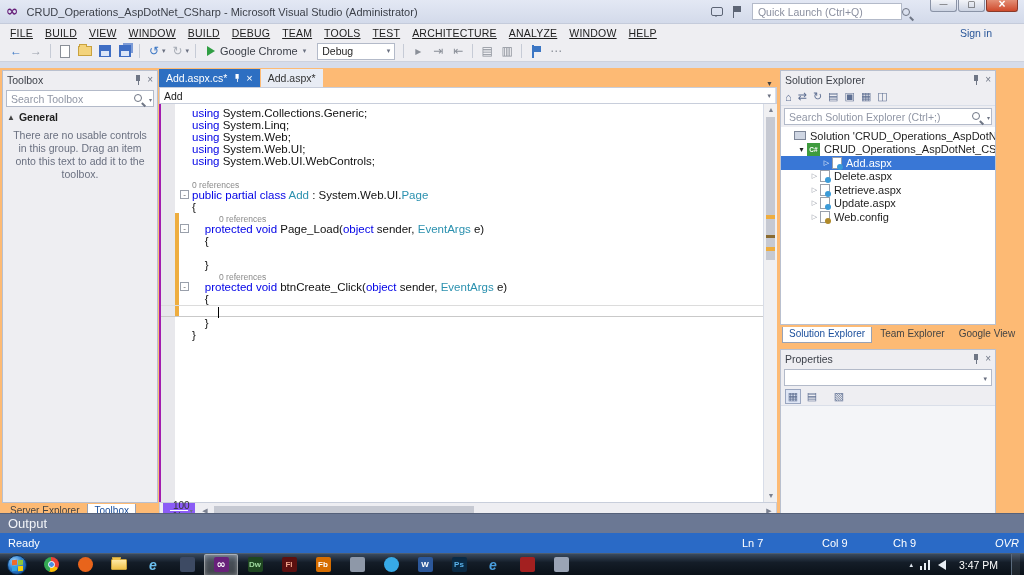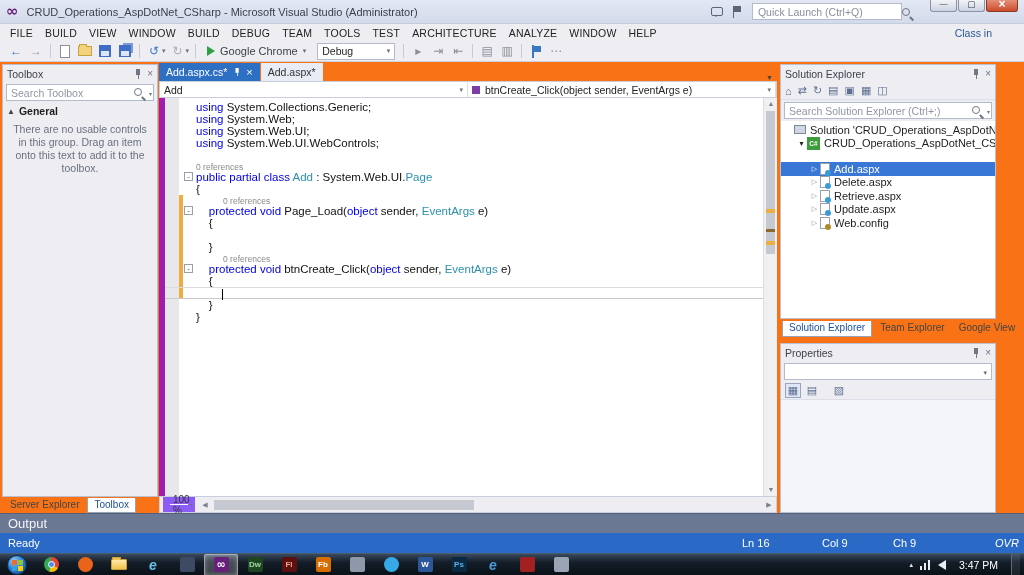--- a/index.html
+++ b/index.html
@@ -54,21 +54,21 @@
   .shape-flag::after{content:'';position:absolute;left:2.5px;top:1px;width:7px;height:6px;background:#3b76c4;}
 
   .lens-icon{position:relative;width:12px;height:12px;display:inline-block;}
   .lens-icon::before{content:'';position:absolute;left:1px;top:1px;width:6px;height:6px;border:1.5px solid #6f7685;border-radius:50%;}
   .lens-icon::after{content:'';position:absolute;left:9px;top:9px;width:5px;height:1.5px;background:#6f7685;transform:rotate(45deg);transform-origin:left center;}
   .pin-icon{position:relative;width:9px;height:12px;display:inline-block;color:#6f7685;}
   .pin-icon::before{content:'';position:absolute;left:2px;top:1px;width:4px;height:6px;background:currentColor;}
   .pin-icon::after{content:'';position:absolute;left:3.5px;top:7px;width:1px;height:4px;background:currentColor;}
 
   
-  .workspace{position:absolute;top:62px;left:0;right:0;height:451px;background:#f97316;}
+  .workspace{position:absolute;top:68px;left:0;right:0;height:451px;background:#fdba74;}
 
   
   .toolbox{position:absolute;left:2px;top:2px;width:156px;height:433px;background:#eeeef2;border:1px solid #b9c0cf;display:flex;flex-direction:column;}
   .panel-head{height:17px;display:flex;align-items:center;padding:0 4px;background:#eeeef2;color:#3b3f48;font-size:10.5px;}
   .panel-head .ph-title{flex:1;white-space:nowrap;overflow:hidden;}
   .panel-head .ph-btn{margin-left:4px;font-size:10px;color:#6f7685;display:inline-flex;align-items:center;}
   .searchbox{position:relative;margin:2px 3px;height:17px;background:#fff;border:1px solid #b3bac9;}
   .searchbox input{width:100%;height:100%;border:none;outline:none;font-size:10.5px;color:#444;padding:0 24px 0 4px;background:transparent;}
   .searchbox input::placeholder{color:#9096a5;}
   .searchbox .lens-icon{position:absolute;right:8px;top:2px;}
@@ -89,21 +89,21 @@
   .doc-tab{display:flex;align-items:center;height:18px;padding:0 7px;font-size:10.5px;color:#333;background:#e8ecf4;margin-right:1px;}
   .doc-tab.active{background:#2d6fc2;color:#fff;}
   .doc-tab .tab-pin{margin-left:6px;color:#fff;transform:scale(.8);}
   .doc-tab .tab-close{margin-left:4px;font-size:11px;color:#fff;}
   .tab-overflow{margin-left:auto;font-size:7px;color:#444;padding:0 4px;}
   .navbar{position:absolute;top:19px;left:0;right:0;height:17px;background:#fff;border:1px solid #c8cedb;display:flex;}
   .nav-combo{flex:1;display:flex;align-items:center;font-size:10.5px;color:#222;padding:0 4px;position:relative;border-right:1px solid #d8dde8;}
   .nav-combo .dd{position:absolute;right:4px;font-size:7px;color:#6a7080;}
   .nav-combo .method-glyph{width:8px;height:8px;background:#7e3ca8;margin-right:5px;}
 
-  .code-area{position:absolute;top:36px;left:0;right:0;bottom:17px;background:#fff;border-left:6px solid #a21caf;overflow:hidden;}
+  .code-area{position:absolute;top:36px;left:0;right:0;bottom:17px;background:#fff;border-left:2px solid #a21caf;overflow:hidden;}
   .bp-margin{position:absolute;left:0;top:0;bottom:0;width:14px;background:#e8e8ec;}
   .code-scroll{position:absolute;left:0;right:14px;top:0;bottom:0;padding-top:3px;}
   .code-row{position:relative;height:12px;line-height:12px;white-space:pre;padding-left:31px;font-family:"DejaVu Sans Mono",monospace;font-size:11.5px;}
   .code-row.lens-row{height:10px;line-height:10px;}
   .code-row .chg{position:absolute;left:14px;top:0;bottom:0;width:4px;}
   .code-row .chg.on{background:#eead3f;}
   .code-row .fold{position:absolute;left:19px;top:1px;width:9px;height:9px;font-size:8px;line-height:7px;text-align:center;color:#555;}
   .code-row .fold.box{border:1px solid #9aa0ab;background:#fff;}
   .lens-row .ltxt{font-family:"Liberation Sans",sans-serif;font-size:8.5px;color:#8a8a8a;}
   .tok-k{color:#0000e6;}
@@ -210,36 +210,36 @@
       <span class="lens-icon ql-lens"></span>
     </span>
     <span class="win-btns">
       <span class="win-btn win-min"></span>
       <span class="win-btn win-max"></span>
       <span class="win-btn close win-close"></span>
     </span>
   </div>
 
   <div class="menubar">
-    <span style="display:flex;">
+    <span style="display:flex;text-decoration:underline;">
         <div class="menu-item">FILE</div>
         <div class="menu-item">BUILD</div>
         <div class="menu-item">VIEW</div>
         <div class="menu-item">WINDOW</div>
         <div class="menu-item">BUILD</div>
         <div class="menu-item">DEBUG</div>
         <div class="menu-item">TEAM</div>
         <div class="menu-item">TOOLS</div>
         <div class="menu-item">TEST</div>
         <div class="menu-item">ARCHITECTURE</div>
         <div class="menu-item">ANALYZE</div>
         <div class="menu-item">WINDOW</div>
         <div class="menu-item">HELP</div>
       </span>
-    <span class="signin">Class in</span>
+    <span class="signin">Sign in</span>
   </div>
 
   <div class="toolbarbar">
     <span style="display:flex;align-items:center;">
         <span class="tb-icon" style="color: rgb(59, 118, 196);">←</span>
         <span class="tb-icon" style="color: rgb(154, 160, 171);">→</span>
         <span class="tb-sep"></span>
         <span class="tb-icon">
           <span class="shape-doc"></span>
         </span>
@@ -317,31 +317,27 @@
           <div class="doc-tab">
             <span>Add.aspx*</span>
           </div>
           <span class="tab-overflow">▼</span>
         </div>
       <div class="navbar">
         <div class="nav-combo">
           <span>Add</span>
           <span class="dd">▾</span>
         </div>
-        <div class="nav-combo">
-          <span class="method-glyph"></span>
-          <span>btnCreate_Click(object sender, EventArgs e)</span>
-          <span class="dd">▾</span>
-        </div>
       </div>
 
       <div class="code-area">
         <div class="bp-margin"></div>
         <div class="code-scroll">
             <div class="code-row"><span class="chg"></span><span class="fold"></span><span class="ltxt"><span class="tok-k">using</span><span class="tok-p"> System.Collections.Generic;</span></span></div>
+            <div class="code-row"><span class="chg"></span><span class="fold"></span><span class="ltxt"><span class="tok-k">using</span><span class="tok-p"> System.Linq;</span></span></div>
             <div class="code-row"><span class="chg"></span><span class="fold"></span><span class="ltxt"><span class="tok-k">using</span><span class="tok-p"> System.Web;</span></span></div>
             <div class="code-row"><span class="chg"></span><span class="fold"></span><span class="ltxt"><span class="tok-k">using</span><span class="tok-p"> System.Web.UI;</span></span></div>
             <div class="code-row"><span class="chg"></span><span class="fold"></span><span class="ltxt"><span class="tok-k">using</span><span class="tok-p"> System.Web.UI.WebControls;</span></span></div>
             <div class="code-row"><span class="chg"></span><span class="fold"></span><span class="ltxt"></span></div>
             <div class="code-row lens-row"><span class="chg"></span><span class="fold"></span><span class="ltxt" style="margin-left: 0px;"><span class="tok-lens">0 references</span></span></div>
             <div class="code-row"><span class="chg"></span><span class="fold box">-</span><span class="ltxt"><span class="tok-k">public partial class</span><span class="tok-p"> </span><span class="tok-t">Add</span><span class="tok-p"> : System.Web.UI.</span><span class="tok-t">Page</span></span></div>
             <div class="code-row"><span class="chg"></span><span class="fold"></span><span class="ltxt"><span class="tok-p">{</span></span></div>
             <div class="code-row lens-row"><span class="chg on"></span><span class="fold"></span><span class="ltxt" style="margin-left: 27px;"><span class="tok-lens">0 references</span></span></div>
             <div class="code-row"><span class="chg on"></span><span class="fold box">-</span><span class="ltxt"><span class="tok-p">    </span><span class="tok-k">protected void</span><span class="tok-p"> Page_Load(</span><span class="tok-k">object</span><span class="tok-p"> sender, </span><span class="tok-t">EventArgs</span><span class="tok-p"> e)</span></span></div>
             <div class="code-row"><span class="chg on"></span><span class="fold"></span><span class="ltxt"><span class="tok-p">    {</span></span></div>
@@ -402,21 +398,21 @@
             <div class="tree-row" style="padding-left: 2px;">
               <span class="arrow"></span>
               <span class="ticon ti-solution"></span>
               <span class="tlabel">Solution 'CRUD_Operations_AspDotNet_CSharp' (1 pro</span>
             </div>
             <div class="tree-row" style="padding-left: 15px;">
               <span class="arrow exp">▾</span>
               <span class="ticon ti-project">C#</span>
               <span class="tlabel">CRUD_Operations_AspDotNet_CSharp</span>
             </div>
-            <div class="tree-row selected" style="padding-left: 28px; margin-top: 12px;">
+            <div class="tree-row selected" style="padding-left: 40px;">
               <span class="arrow">▷</span>
               <span class="ticon ti-aspx"></span>
               <span class="tlabel">Add.aspx</span>
             </div>
             <div class="tree-row" style="padding-left: 28px;">
               <span class="arrow">▷</span>
               <span class="ticon ti-aspx"></span>
               <span class="tlabel">Delete.aspx</span>
             </div>
             <div class="tree-row" style="padding-left: 28px;">
@@ -461,21 +457,21 @@
       </div>
     </div>
   </div>
 
   <div class="output-strip">
     <span class="lbl">Output</span>
   </div>
 
   <div class="statusbar">
     <span>Ready</span>
-    <span class="sb-right sb-ln">Ln 16</span>
+    <span class="sb-right sb-ln">Ln 7</span>
     <span class="sb-right sb-col">Col 9</span>
     <span class="sb-right sb-ch">Ch 9</span>
     <span class="sb-right sb-ovr">OVR</span>
   </div>
 
   <div class="taskbar">
     <div class="start-orb">
       <span class="orb">
         <span class="fl fl1"></span>
           <span class="fl fl2"></span>

